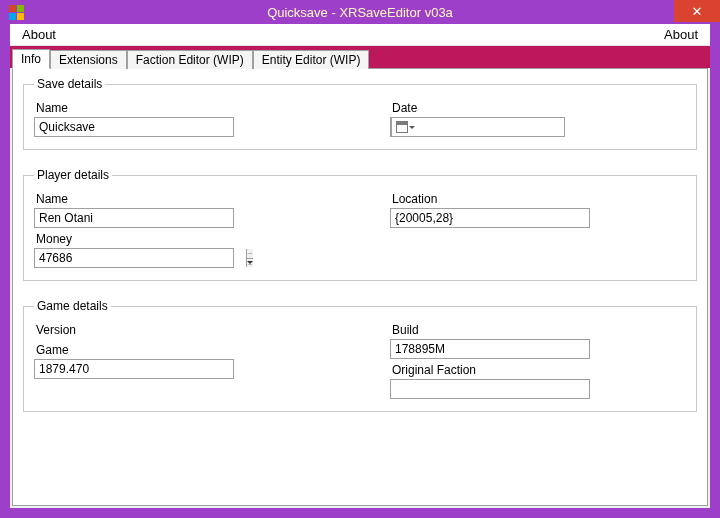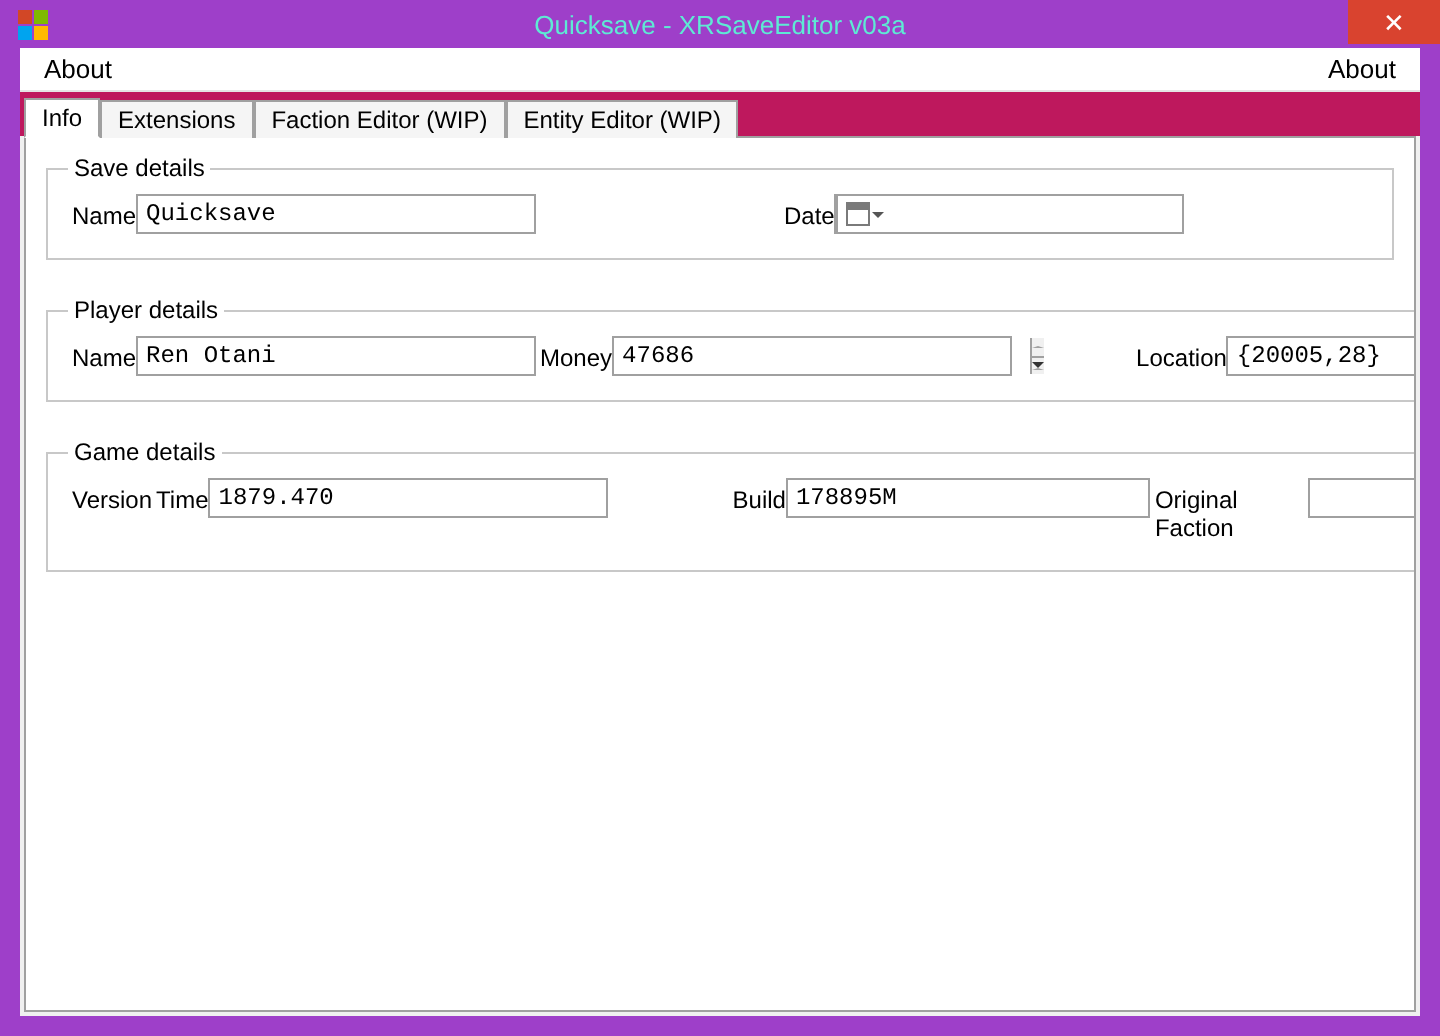--- a/index.html
+++ b/index.html
@@ -38,21 +38,21 @@
       flex-wrap: wrap;
     }
     .app-icon span { width: 7px; height: 7px; margin: 0.5px; }
     .app-icon span:nth-child(1){background:#d24726}
     .app-icon span:nth-child(2){background:#7fba00}
     .app-icon span:nth-child(3){background:#00a4ef}
     .app-icon span:nth-child(4){background:#ffb900}
     .title {
       flex: 1;
       text-align: center;
-      color: #5eead4;
+      color: #fef9c3;
       font-size: 13px;
     }
     .close-btn {
       position: absolute;
       right: 0;
       top: 0;
       width: 46px;
       height: 22px;
       background: #d9432f;
       color: #fff;
@@ -112,33 +112,33 @@
       font-size: 12px;
       padding: 0 3px;
     }
     .row {
       display: flex;
       gap: 60px;
     }
     .col {
       flex: 1;
       display: flex;
-      flex-direction: row;
+      flex-direction: column;
     }
     .label {
       font-size: 12px;
       margin: 4px 0 2px 2px;
     }
     input.text, .dtp, .numeric {
       border: 1px solid #a0a0a0;
       background: #fff;
       height: 20px;
       padding: 1px 4px;
       font-size: 12px;
-      font-family: Liberation Mono, monospace;
+      font-family: Liberation Sans, sans-serif;
       width: 200px;
     }
     .dtp {
       display: flex;
       align-items: center;
       width: 175px;
       padding: 0;
     }
     .dtp-text {
       flex: 1;
@@ -286,21 +286,21 @@
           <input class="text" type="text" value="{20005,28}" style="">
         </div>
       </div>
     </fieldset>
 
     <fieldset>
       <legend>Game details</legend>
       <div class="row">
         <div class="col">
           <div class="label">Version</div>
-          <div class="label">Time</div>
+          <div class="label">Game</div>
           <input class="text" type="text" value="1879.470" style="">
         </div>
         <div class="col">
           <div class="label">Build</div>
           <input class="text" type="text" value="178895M" style="">
           <div class="label">Original Faction</div>
           <input class="text" type="text" value="" style="">
         </div>
       </div>
     </fieldset>

